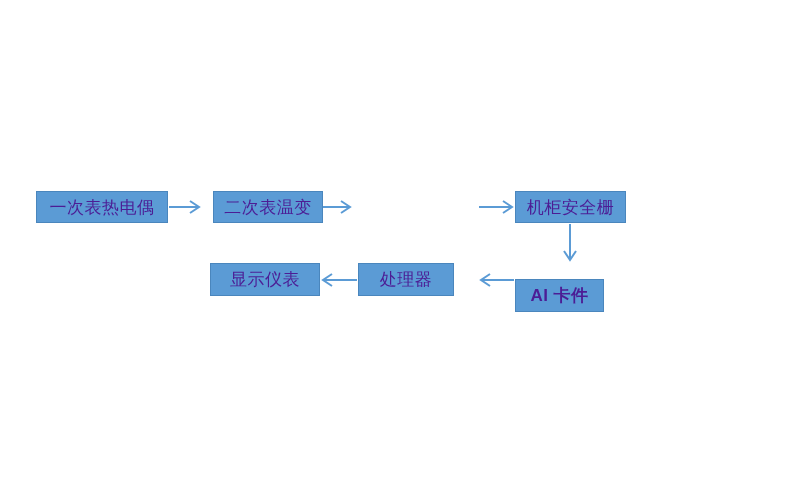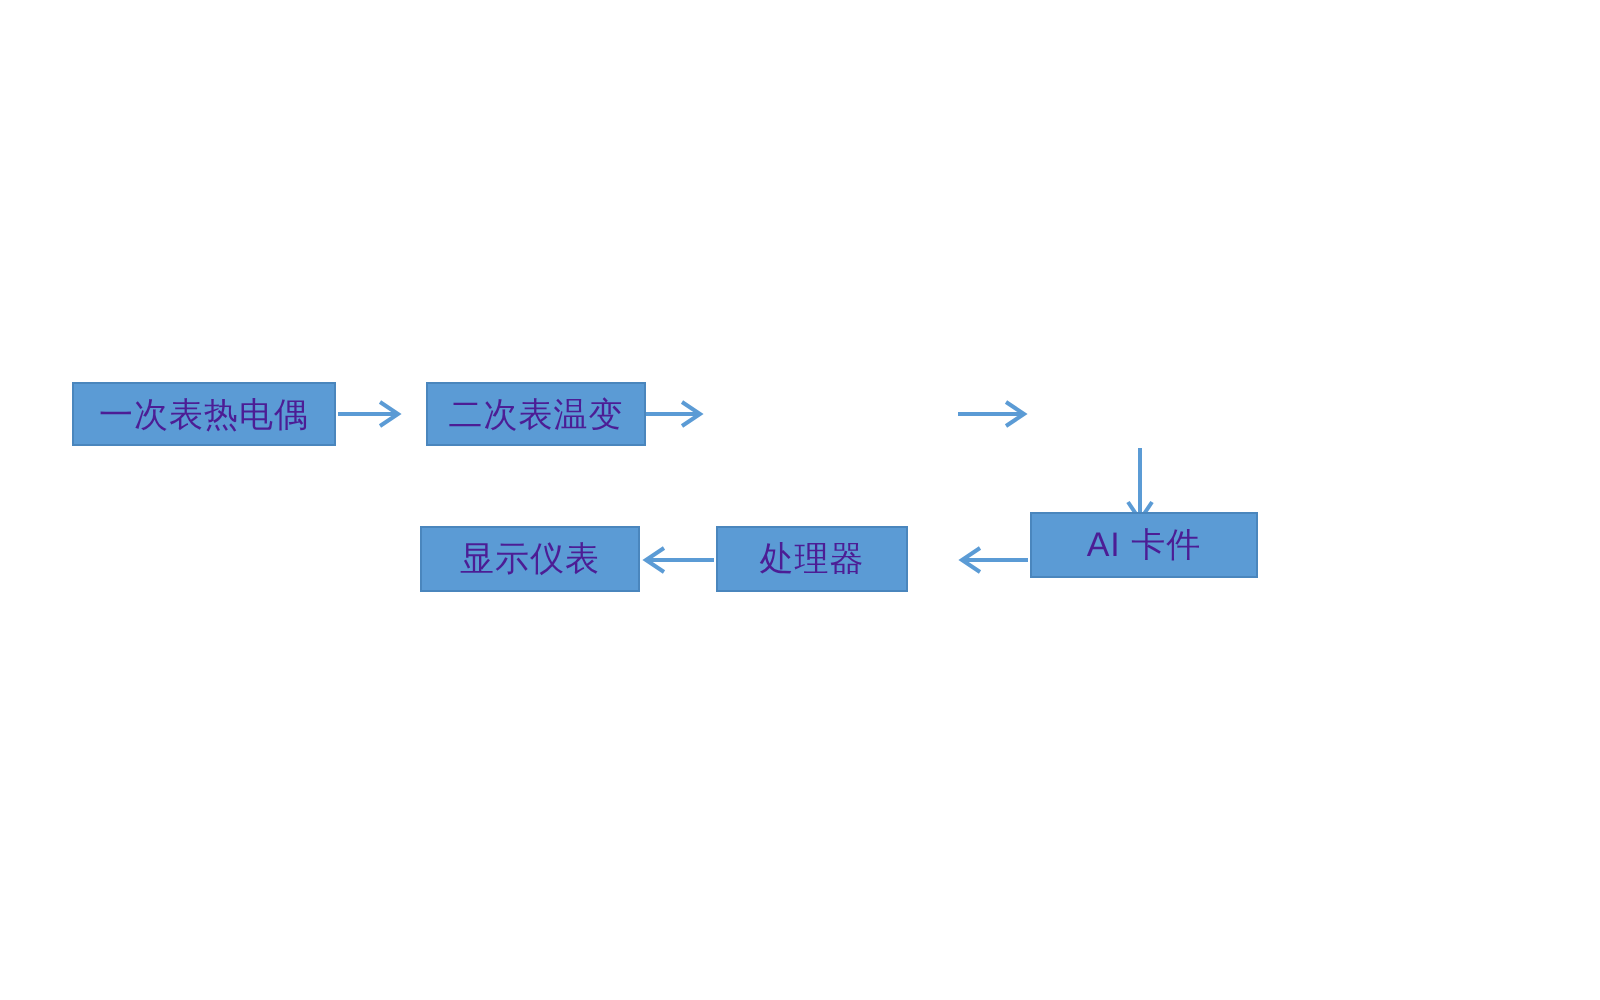--- a/index.html
+++ b/index.html
@@ -86,22 +86,25 @@
 
   <div class="node" style="left:36px; top:191px; width:132px; height:32px;">
     <span>一次表热电偶</span>
   </div>
 
   <div class="node" style="left:202px; top:191px; width:110px; height:32px;margin-left:11px;">
     <span>二次表温变</span>
   </div>
 
 
+  <div class="node" style="left:515px; top:191px; width:111px; height:32px;">
+    <span>机柜安全栅</span>
+  </div>
 
-  <div class="node" style="left:515px; top:256px; width:114px; height:33px;">
+  <div class="node" style="left:515px; top:279px; width:89px; height:33px;font-weight:bold;">
     <span>AI 卡件</span>
   </div>
 
   <div class="node" style="left:358px; top:263px; width:96px; height:33px;">
     <span>处理器</span>
   </div>
 
   <div class="node" style="left:210px; top:263px; width:110px; height:33px;">
     <span>显示仪表</span>
   </div>

